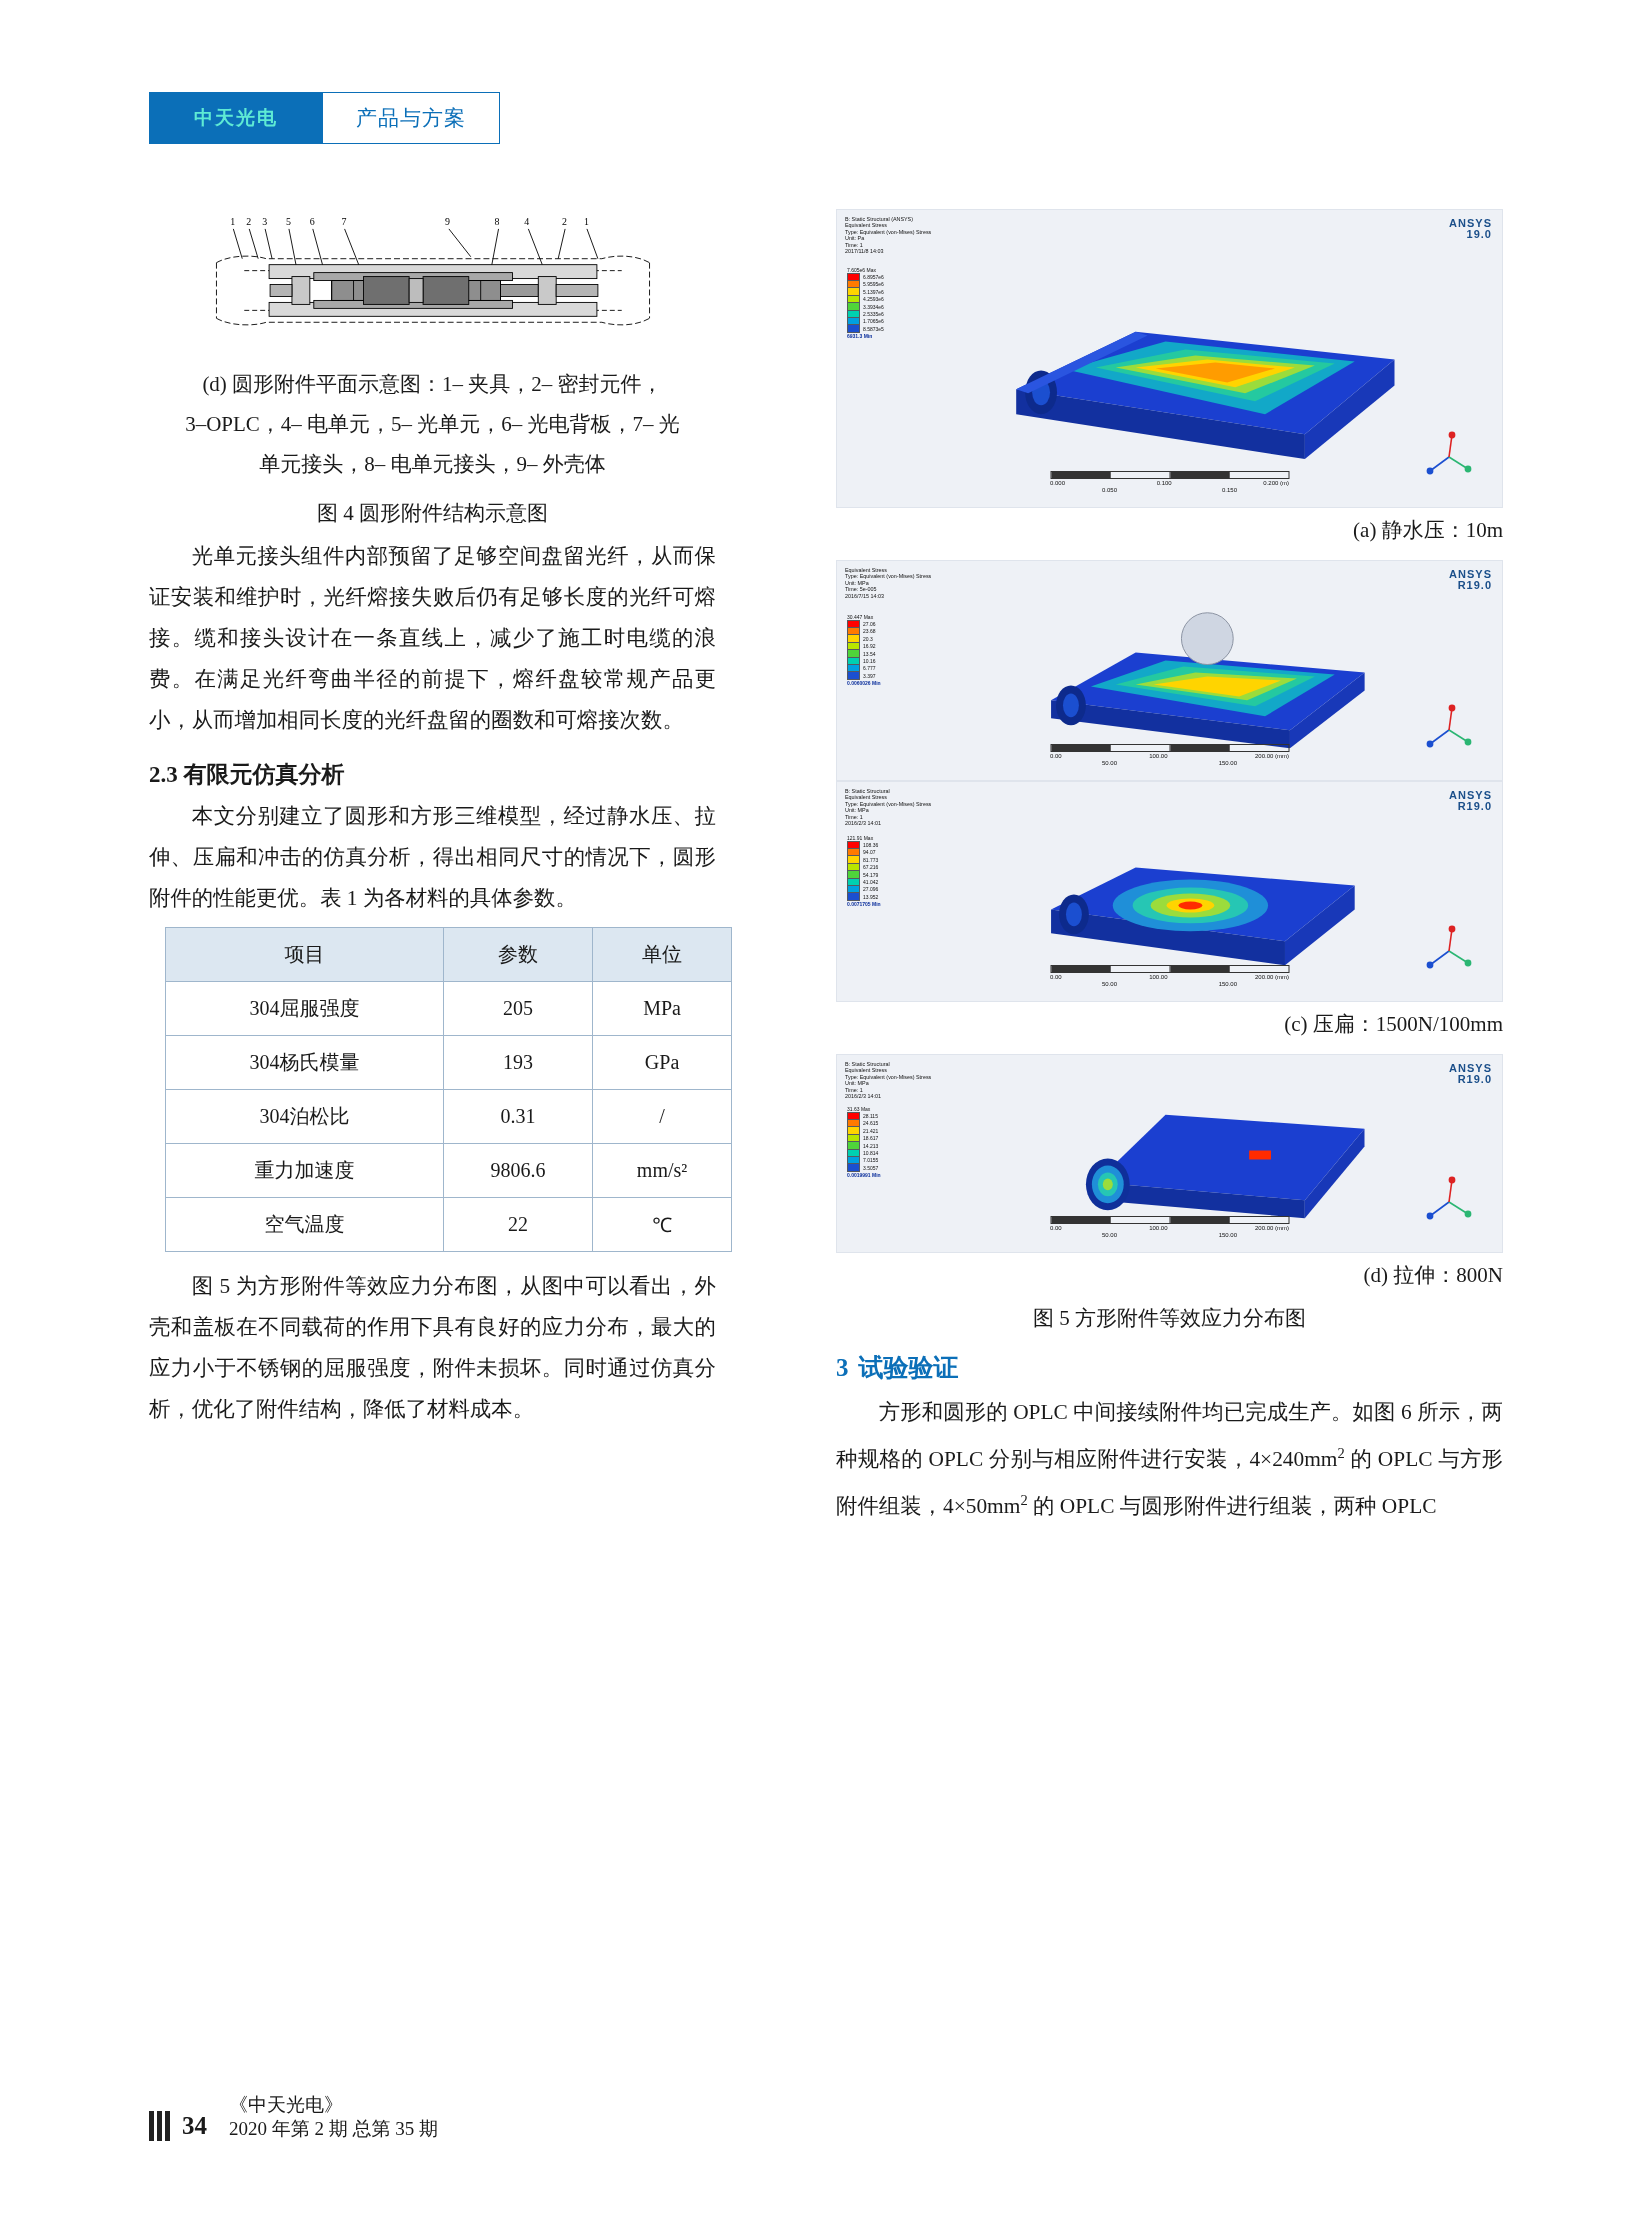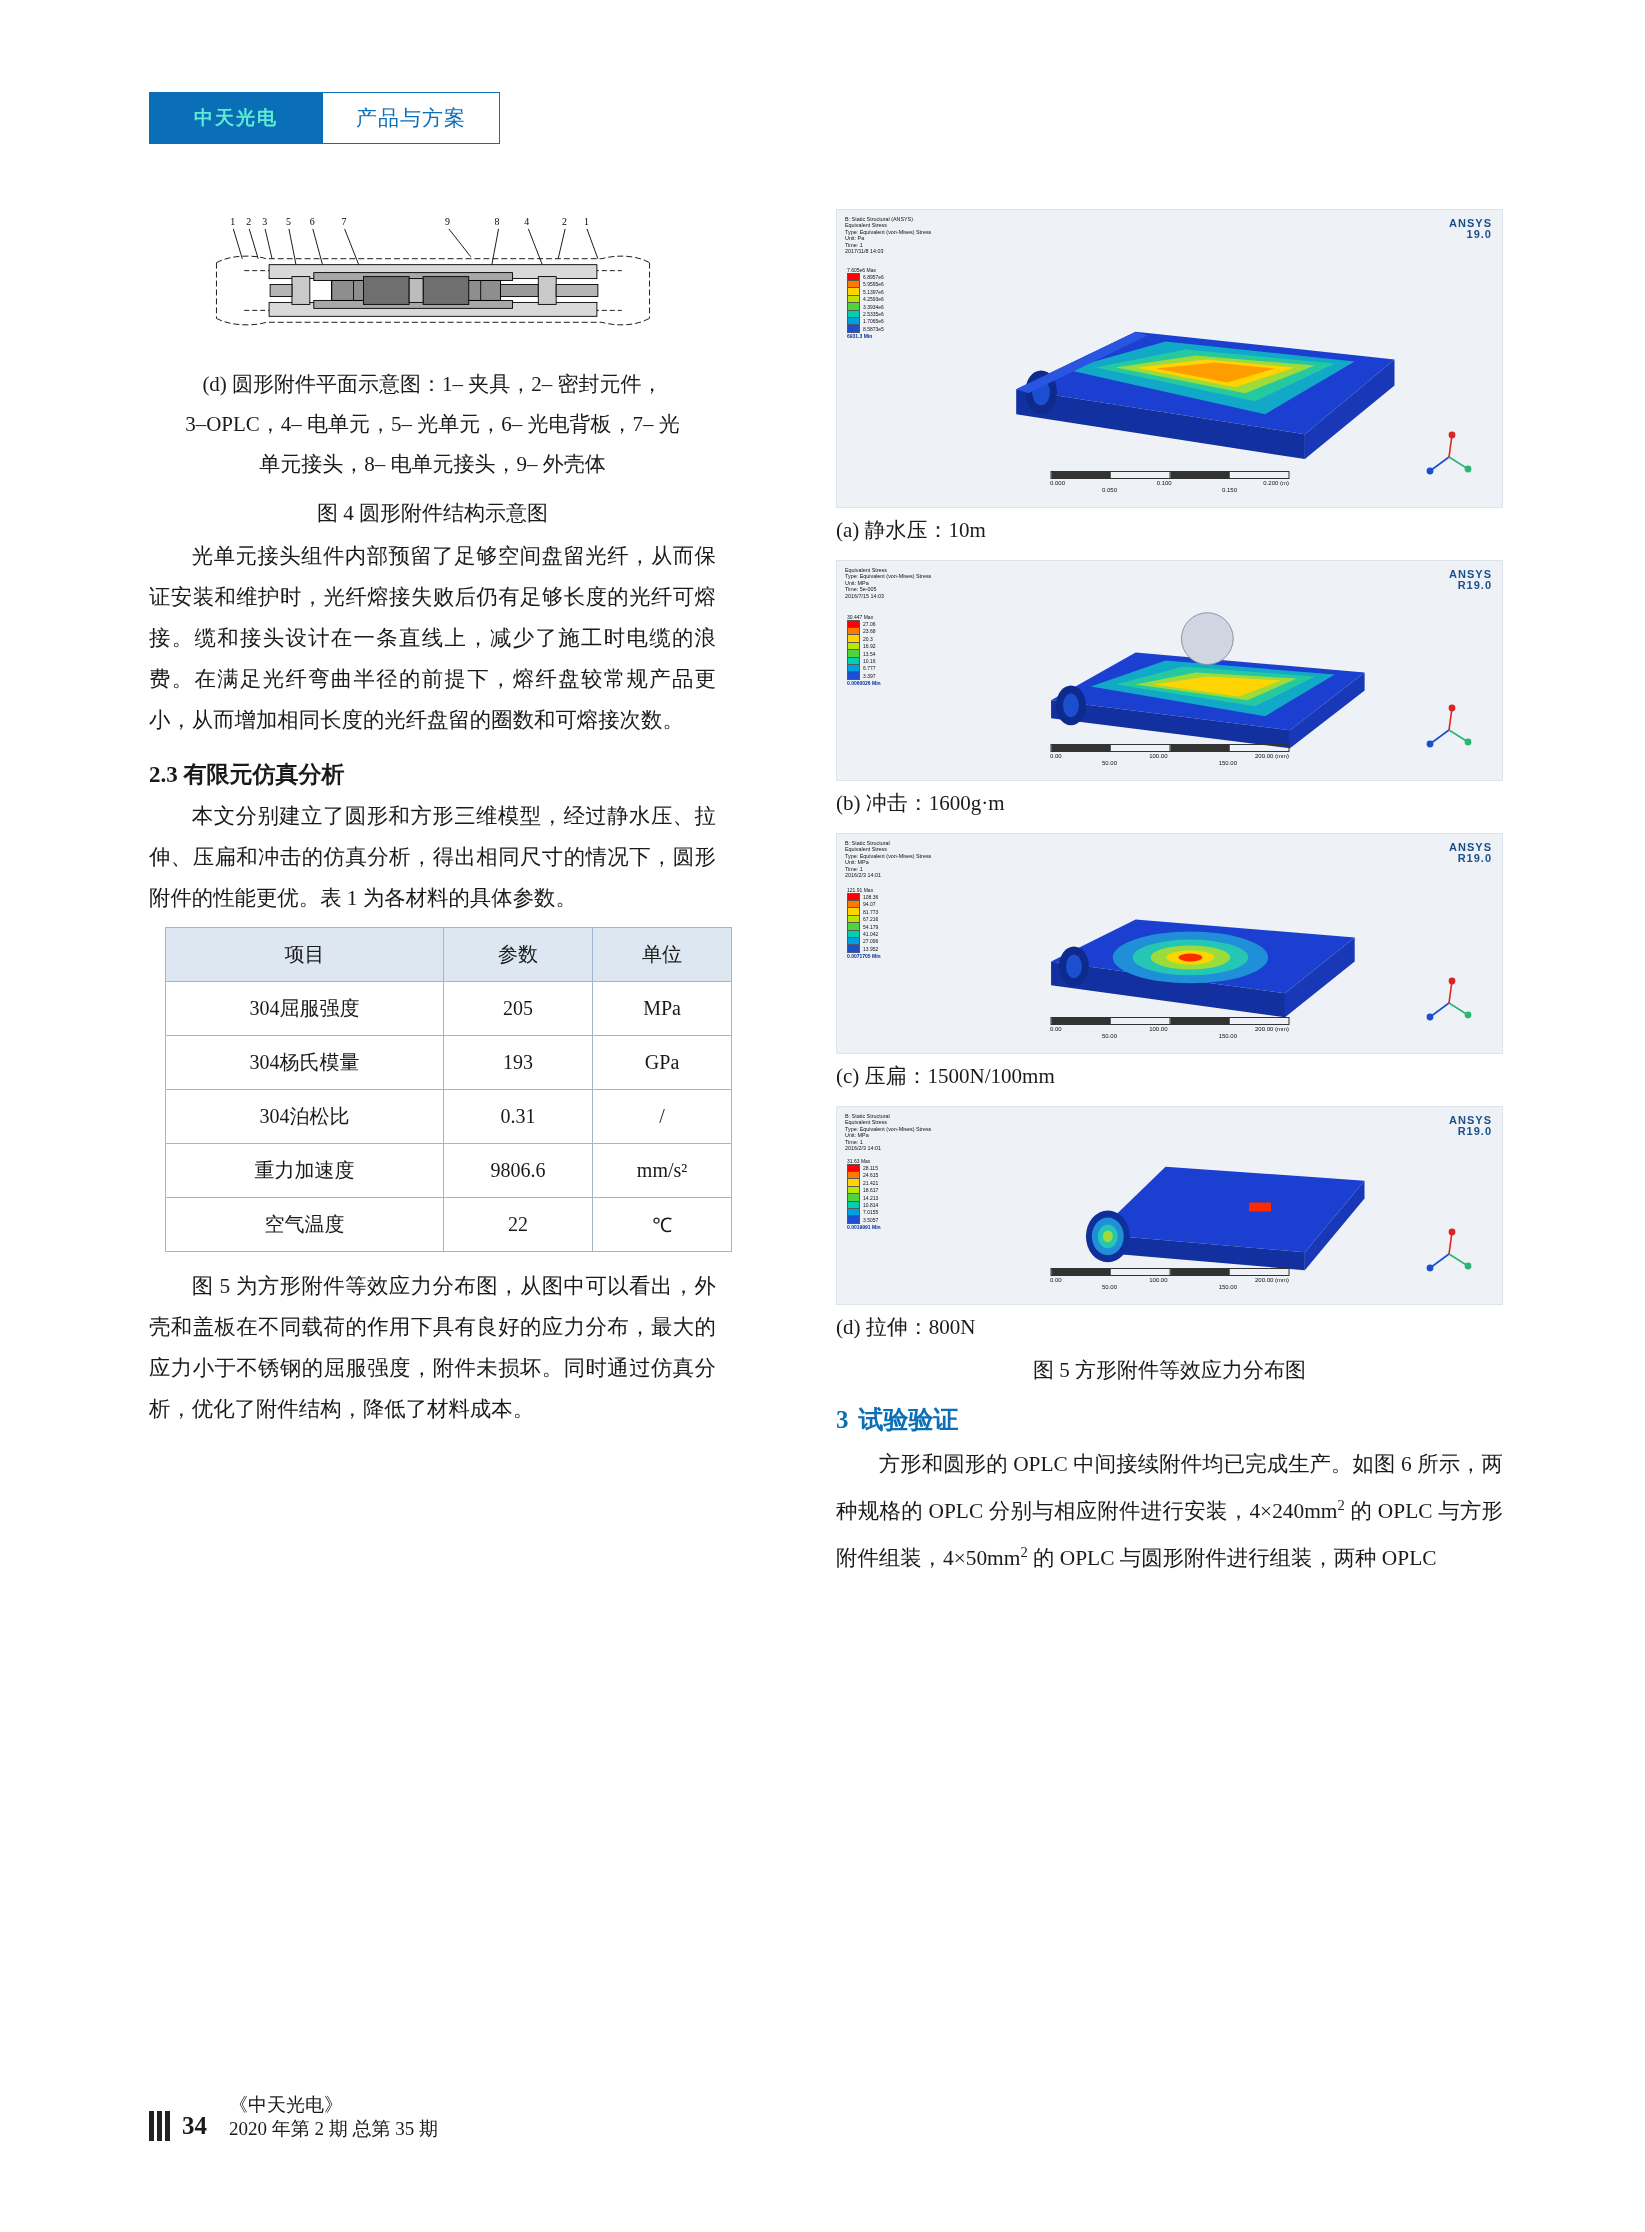--- a/index.html
+++ b/index.html
@@ -95,21 +95,21 @@
     font-family:"Liberation Sans", sans-serif; font-size:6px; color:#111;
     text-align:center; width:239px;
   }
   .scalebar .ticks { display:flex; height:6px; border:0.5px solid #333; }
   .scalebar .ticks div { flex:1; border-right:0.5px solid #333; }
   .scalebar .ticks div:last-child { border-right:none; }
   .scalebar .ticks div:nth-child(odd) { background:#333; }
   .scalebar .nums { display:flex; justify-content:space-between; margin-top:1px; }
   .triad { position:absolute; right:26px; bottom:26px; width:54px; height:54px; }
 
-  .fig-cap { text-align:left; font-size:21px; margin:8px 0 16px 0; }
+  .fig-cap { text-align:right; font-size:21px; margin:8px 0 16px 0; }
 
   
   .footer { position:absolute; left:149px; bottom:92px; display:flex; align-items:flex-end; gap:10px; }
   .bars { display:flex; gap:3px; align-items:flex-end; height:34px; }
   .bars i { display:block; width:5px; background:#222; height:30px; }
   .pagenum { font-size:25px; font-weight:bold; margin:0 12px 0 2px; line-height:30px; }
   .foot-text { font-size:19px; line-height:24px; }
   sup { font-size:0.68em; vertical-align:super; }
 </style>
 </head>
@@ -418,21 +418,20 @@
 
       <svg class="triad" viewBox="0 0 54 54">
         <line x1="27" y1="30" x2="8" y2="44" stroke="#1b4fd0" stroke-width="1.6"></line>
         <line x1="27" y1="30" x2="46" y2="42" stroke="#2bb673" stroke-width="1.6"></line>
         <line x1="27" y1="30" x2="30" y2="8" stroke="#d22" stroke-width="1.6"></line>
         <circle cx="8" cy="44" r="3.4" fill="#1b4fd0"></circle>
         <circle cx="46" cy="42" r="3.4" fill="#2bb673"></circle>
         <circle cx="30" cy="8" r="3.4" fill="#d22"></circle>
       </svg>
     </div>
-    <div class="fig-cap">(b) 冲击：1600g·m</div>
 
     <div class="ansys" style="height:221px;">
       <div class="meta">B: Static Structural
 Equivalent Stress
 Type: Equivalent (von-Mises) Stress
 Unit: MPa
 Time: 1
 2016/2/3 14:01</div>
       <div class="brand">ANSYS<br>R19.0</div>
 

